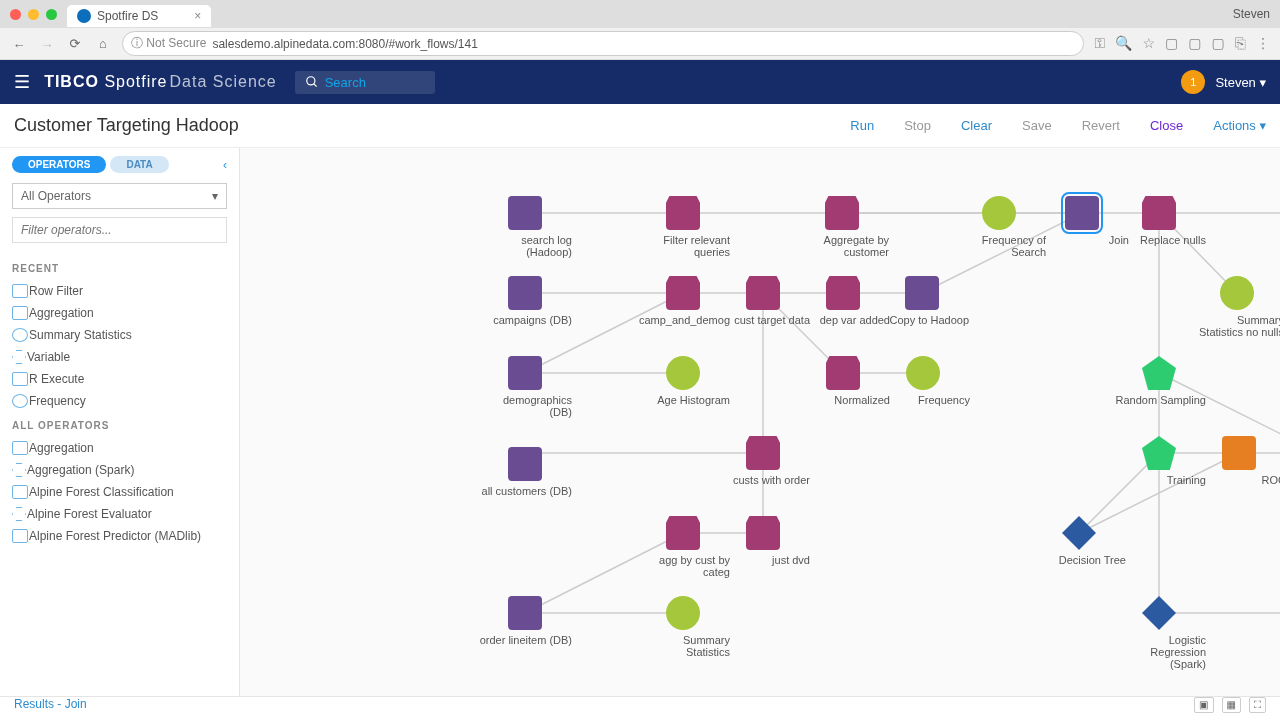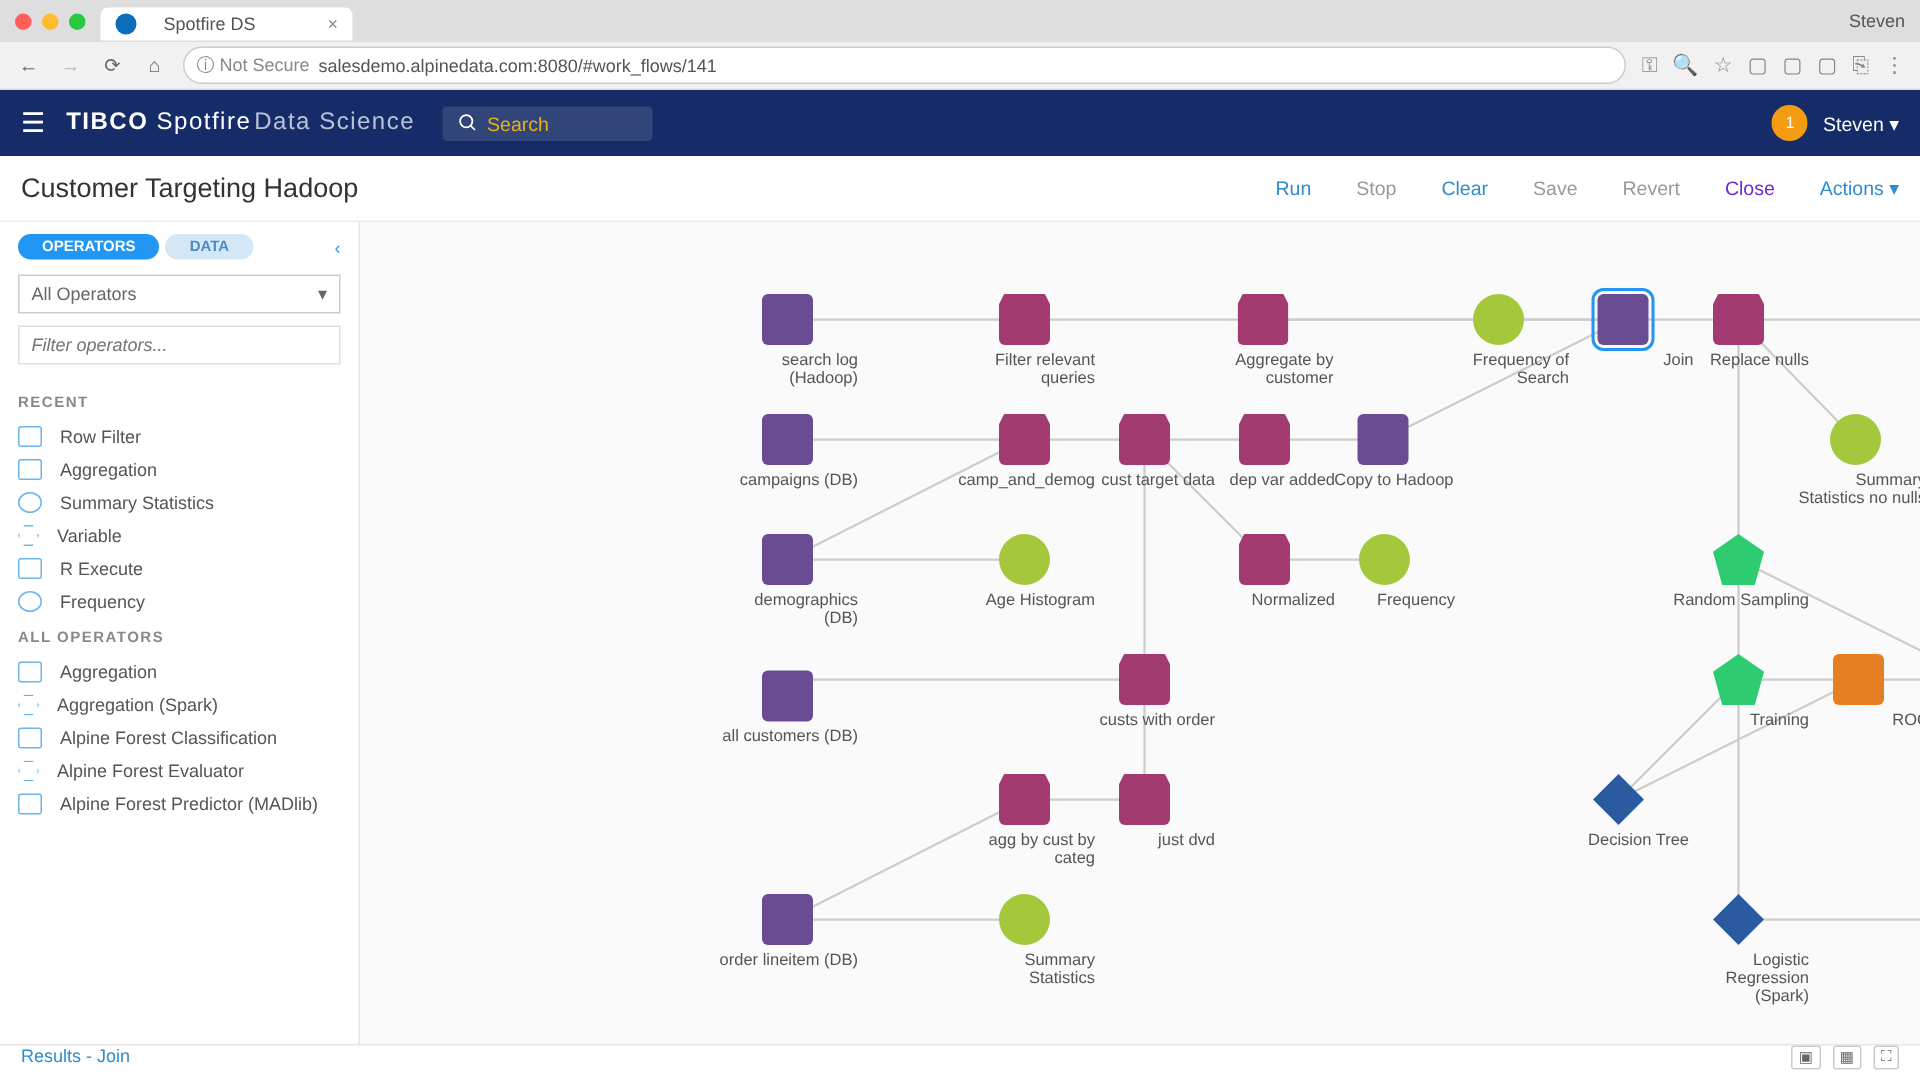--- a/index.html
+++ b/index.html
@@ -1,54 +1,54 @@
 <!DOCTYPE html>
 <html><head>
 <meta charset="utf-8">
 <style>
 *{box-sizing:border-box;margin:0;padding:0;font-family:-apple-system,BlinkMacSystemFont,"Segoe UI",Arial,sans-serif}
 body{width:1280px;height:720px;overflow:hidden;background:#fff;color:#333}
 .chrome-bar{height:28px;background:#dedede;display:flex;align-items:center;padding:0 10px;font-size:12px}
 .traffic{display:flex;gap:7px;margin-right:10px}
 .dot{width:11px;height:11px;border-radius:50%}
 .dot.r{background:#ff5f57}.dot.y{background:#febc2e}.dot.g{background:#28c840}
-.tab{background:#fff;border-radius:5px 5px 0 0;padding:4px 10px;display:flex;gap:18px;font-size:12px;color:#555;margin-top:4px}
+.tab{background:#fff;border-radius:5px 5px 0 0;padding:4px 10px;display:flex;gap:6px;font-size:12px;color:#555;margin-top:4px}
 .tab .favicon{width:14px;height:14px;background:#0a6ebd;border-radius:50%}
 .tab .close{color:#888;margin-left:30px;cursor:pointer}
 .chrome-user{margin-left:auto;color:#555;font-size:12px}
 .addr-bar{height:32px;background:#f1f1f1;display:flex;align-items:center;padding:0 10px;gap:10px;border-bottom:1px solid #ddd;font-size:13px;color:#555}
 .nav-icon{width:18px;text-align:center;color:#666;cursor:pointer}
 .addr-field{flex:1;display:flex;align-items:center;gap:6px;padding:3px 8px;background:#fff;border:1px solid #ccc;border-radius:14px;font-size:12px}
 .addr-field .warn{color:#888}
 .addr-icons{display:flex;gap:10px;color:#888;font-size:14px}
 .top-nav{height:44px;background:#162c69;display:flex;align-items:center;padding:0 14px;color:#fff}
 .hamburger{font-size:18px;margin-right:14px;cursor:pointer}
 .brand{font-size:16px;font-weight:300;letter-spacing:1px}
 .brand b{font-weight:700}
 .brand .ds{opacity:.7;margin-left:2px}
-.search-box{margin-left:18px;display:flex;align-items:center;background:rgba(255,255,255,.12);border-radius:3px;padding:4px 10px;color:#eab308;font-size:13px;width:140px}
+.search-box{margin-left:18px;display:flex;align-items:center;background:rgba(255,255,255,.12);border-radius:3px;padding:4px 10px;color:#0ea5e9;font-size:13px;width:140px}
 .search-box svg{margin-right:6px}
 .user-area{margin-left:auto;display:flex;align-items:center;gap:10px;font-size:13px}
 .user-badge{width:24px;height:24px;border-radius:50%;background:#f39c12;color:#fff;display:flex;align-items:center;justify-content:center;font-size:11px}
 .workflow-header{height:44px;display:flex;align-items:center;padding:0 14px;border-bottom:1px solid #eee}
 .workflow-title{font-size:18px;font-weight:400;color:#333}
 .wf-actions{margin-left:auto;display:flex;gap:30px;font-size:13px}
 .wf-actions span{cursor:pointer;color:#999}
 .wf-actions .run{color:#2e8bcc}.wf-actions .clear{color:#2e8bcc}.wf-actions .close{color:#6d28d9}.wf-actions .actions{color:#2e8bcc}
 .main{display:flex;height:548px}
 .sidebar{width:240px;border-right:1px solid #e5e5e5;padding:8px 12px;font-size:12px;overflow:hidden;background:#fff}
 .pills{display:flex;gap:4px;margin-bottom:10px;align-items:center}
 .pill{padding:3px 16px;border-radius:12px;font-size:10px;cursor:pointer;font-weight:600}
 .pill.active{background:#2196f3;color:#fff}
 .pill.inactive{background:#d4e7f7;color:#4a8bc2}
 .collapse{margin-left:auto;color:#2196f3;cursor:pointer;font-size:12px}
 .select-all{border:1px solid #ccc;padding:5px 8px;margin-bottom:8px;display:flex;justify-content:space-between;font-size:12px;color:#666;cursor:pointer}
 .filter-input{width:100%;border:1px solid #ddd;padding:5px 8px;font-size:12px;margin-bottom:12px;color:#999;font-style:italic}
 .sec-head{font-size:10px;color:#888;letter-spacing:1px;margin:8px 0 6px;font-weight:600}
-.op-item{display:flex;align-items:center;gap:12px;padding:4px 0;color:#555;font-size:12px;cursor:pointer}
+.op-item{display:flex;align-items:center;gap:1px;padding:4px 0;color:#555;font-size:12px;cursor:pointer}
 .op-icon{width:16px;height:14px;border:1.5px solid #6db5e8;display:inline-block}
 .op-icon.hex{border:none;width:14px;height:14px;background:linear-gradient(135deg,transparent 3px,#6db5e8 3px,#6db5e8 calc(100% - 3px),transparent calc(100% - 3px));transform:rotate(0);border:1.5px solid #6db5e8;background:transparent;clip-path:polygon(30% 0,70% 0,100% 50%,70% 100%,30% 100%,0 50%)}
 .op-icon.circ{border-radius:50%}
 .op-icon.sq{border-radius:2px}
 .canvas{flex:1;position:relative;background:#fafafa;overflow:hidden}
 .node{position:absolute;text-align:right;font-size:11px;color:#555;cursor:pointer}
 .node .ic{width:34px;height:34px;margin:0 auto 4px;display:flex;align-items:center;justify-content:center;border-radius:4px}
 .ic.purple{background:#6a4c93;color:#fff}
 .ic.magenta{background:#a23b72;color:#fff;clip-path:polygon(10% 0,90% 0,100% 20%,100% 100%,0 100%,0 20%)}
 .ic.green{background:#a5c73c;border-radius:50%}

